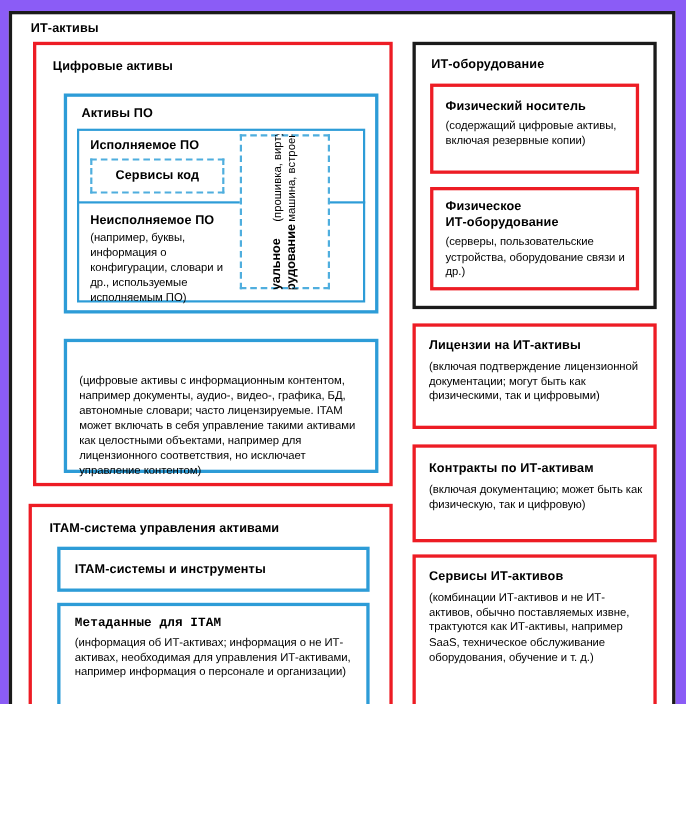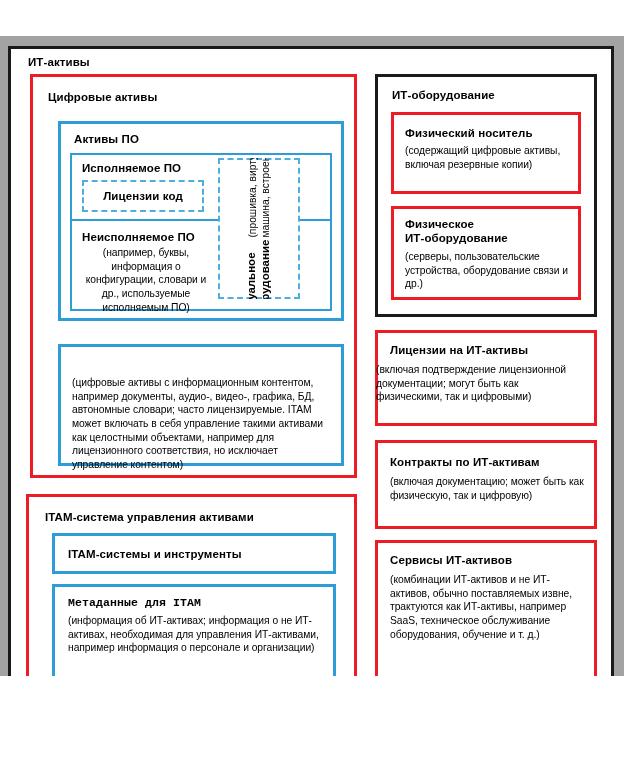--- a/index.html
+++ b/index.html
@@ -11,23 +11,22 @@
   body {
     font-family: "Liberation Sans", "DejaVu Sans", sans-serif;
     color: #000000;
     -webkit-font-smoothing: antialiased;
   }
 
   #canvas {
     position: relative;
     width: 624px;
     height: 640px;
-    background: #a3a3a3;
+    background: #8b5cf6;
     overflow: hidden;
-    margin-top: 36px;
   }
 
   
   .box {
     position: absolute;
     box-sizing: border-box;
     background: #ffffff;
   }
   .box-black  { border: 3px solid #1a1a1a; }
   .box-red    { border: 3px solid #ED1C24; }
@@ -86,24 +85,24 @@
   <div class="box box-blue" style="left:58px; top:85px; width:286px; height:200px;"></div>
   <div class="hdr" style="position:absolute; left:74px; top:96px;">Активы ПО</div>
 
   <div class="box box-blue-thin" style="left:70px; top:117px; width:262px; height:158px;"></div>
 
   <div style="position:absolute; left:70px; top:183px; width:262px; height:2px; background:#2D9CD7;"></div>
 
   <div class="hdr" style="position:absolute; left:82px; top:125px;">Исполняемое ПО</div>
 
   <div class="box box-dashed-blue" style="left:82px; top:144px; width:122px; height:32px;"></div>
-  <div class="hdr" style="position:absolute; left:82px; top:153px; width:122px; text-align:center;">Лицензии код</div>
+  <div class="hdr" style="position:absolute; left:82px; top:153px; width:122px; text-align:center;">Сервисы код</div>
 
   <div class="hdr" style="position:absolute; left:82px; top:194px;">Неисполняемое ПО</div>
-  <div class="body-txt" style="position:absolute; left:82px; top:210px; width:128px;text-align:center;">(например, буквы, информация о конфигурации, словари и др., используемые исполняемым ПО)</div>
+  <div class="body-txt" style="position:absolute; left:82px; top:210px; width:128px;">(например, буквы, информация о конфигурации, словари и др., используемые исполняемым ПО)</div>
 
   <div class="box box-dashed-blue" style="left:218px; top:122px; width:82px; height:141px;"></div>
   <div class="vert-wrap" style="left:218px; top:122px; width:82px; height:141px;">
     <div class="vert-inner">
       <div style="display:flex; flex-direction:row; align-items:flex-end; gap:2px;">
         <div>
           <div class="vert-title">Виртуальное</div>
           <div class="vert-title">ИТ-оборудование</div>
         </div>
         <div class="vert-sub" style="text-align:left;">
@@ -134,21 +133,21 @@
   <div class="hdr" style="position:absolute; left:405px; top:90px;">Физический носитель</div>
   <div class="body-txt" style="position:absolute; left:405px; top:108px; width:165px;">(содержащий цифровые активы, включая резервные копии)</div>
 
   <div class="box box-red" style="left:391px; top:170px; width:190px; height:94px;"></div>
   <div class="hdr" style="position:absolute; left:405px; top:181px;">Физическое</div>
   <div class="hdr" style="position:absolute; left:405px; top:195px;">ИТ-оборудование</div>
   <div class="body-txt" style="position:absolute; left:405px; top:214px; width:175px;">(серверы, пользовательские устройства, оборудование связи и др.)</div>
 
   <div class="box box-red" style="left:375px; top:294px; width:222px; height:96px;"></div>
   <div class="hdr" style="position:absolute; left:390px; top:307px;">Лицензии на ИТ-активы</div>
-  <div class="body-txt" style="position:absolute; left:376px; top:327px; width:195px;">(включая подтверждение лицензионной документации; могут быть как физическими, так и цифровыми)</div>
+  <div class="body-txt" style="position:absolute; left:390px; top:327px; width:195px;">(включая подтверждение лицензионной документации; могут быть как физическими, так и цифровыми)</div>
 
   <div class="box box-red" style="left:375px; top:404px; width:222px; height:89px;"></div>
   <div class="hdr" style="position:absolute; left:390px; top:419px;">Контракты по ИТ-активам</div>
   <div class="body-txt" style="position:absolute; left:390px; top:439px; width:195px;">(включая документацию; может быть как физическую, так и цифровую)</div>
 
   <div class="box box-red" style="left:375px; top:504px; width:222px; height:205px;"></div>
   <div class="hdr" style="position:absolute; left:390px; top:517px;">Сервисы ИТ-активов</div>
   <div class="body-txt" style="position:absolute; left:390px; top:537px; width:190px;">(комбинации ИТ-активов и не ИТ-активов, обычно поставляемых извне, трактуются как ИТ-активы, например SaaS, техническое обслуживание оборудования, обучение и т. д.)</div>
 
   <div class="box box-black" style="left:8px; top:690px; width:606px; height:63px;"></div>

